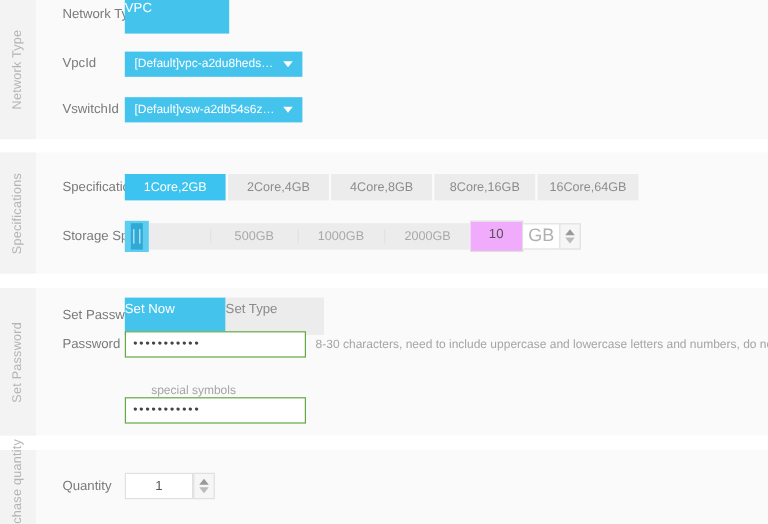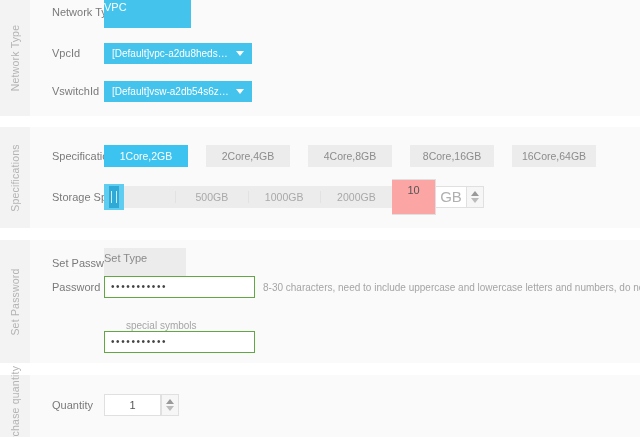--- a/index.html
+++ b/index.html
@@ -124,21 +124,21 @@
     margin-top: -2px;
     width: 0; height: 0;
     border-left: 4px solid transparent;
     border-right: 4px solid transparent;
     border-top: 5px solid #ffffff;
   }
 
   
   .spec-group {
     display: flex;
-    gap: 18px;
+    gap: 2px;
   }
   .spec-item {
     width: 84px;
     height: 22px;
     line-height: 22px;
     text-align: center;
     font-size: 10.5px;
     background: #ececec;
     color: #8c8c8c;
     cursor: pointer;
@@ -199,22 +199,22 @@
     width: 6px;
     height: 12px;
     z-index: 2;
     border-left: 1px solid #cfeaf6;
     border-right: 1px solid #cfeaf6;
     box-sizing: border-box;
   }
 
   .num-box {
     width: 44px;
-    height: 36px;
-    background: #fca5a5;
+    height: 26px;
+    background: #f0abfc;
     border: 1px solid #e0e0e0;
     border-left: none;
     box-sizing: border-box;
     line-height: 20px;
     text-align: center;
     font-size: 11px;
     color: #555;
   }
   .unit-box {
     width: 30px;
@@ -381,20 +381,21 @@
 
   <div class="section" style="top:240px; height:123px; width:640px;">
     <div class="section-rail">
       <span class="rail-label">Set Password</span>
     </div>
     <div class="section-body">
 
       <div class="row" style="top:12px; height:22px;">
         <div class="row-label">Set Password</div>
         <div class="row-field">
+          <div class="btn btn-primary" style="width:84px;">Set Now</div>
           <div class="btn btn-muted" style="width:82px;">Set Type</div>
         </div>
       </div>
 
       <div class="row" style="top:35px; height:24px;">
         <div class="row-label">Password</div>
         <div class="row-field">
           <div class="pw-input">•••••••••••</div>
           <div class="pw-hint">8-30 characters, need to include uppercase and lowercase letters and numbers, do not support</div>
         </div>

